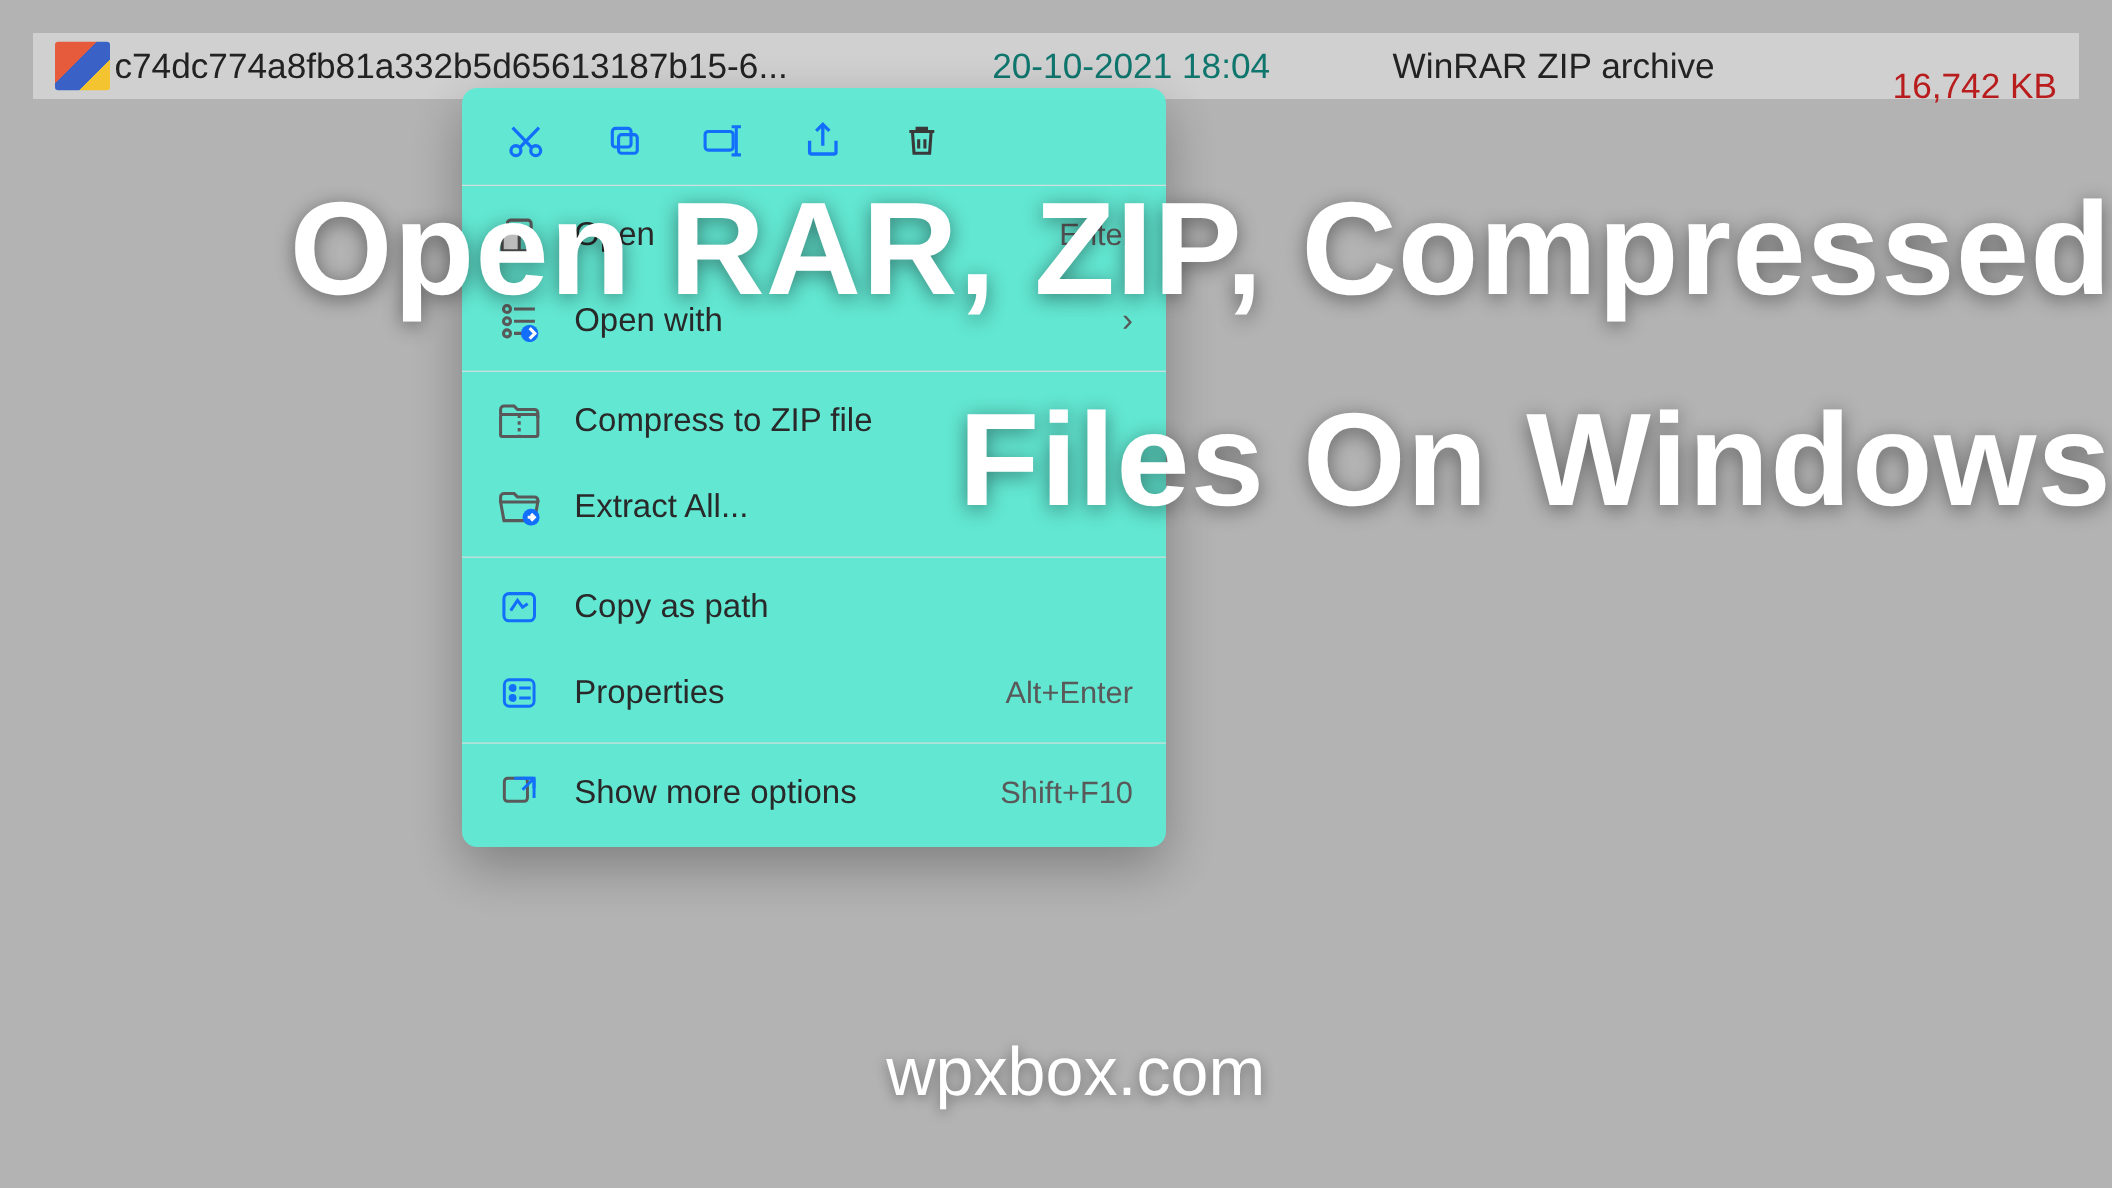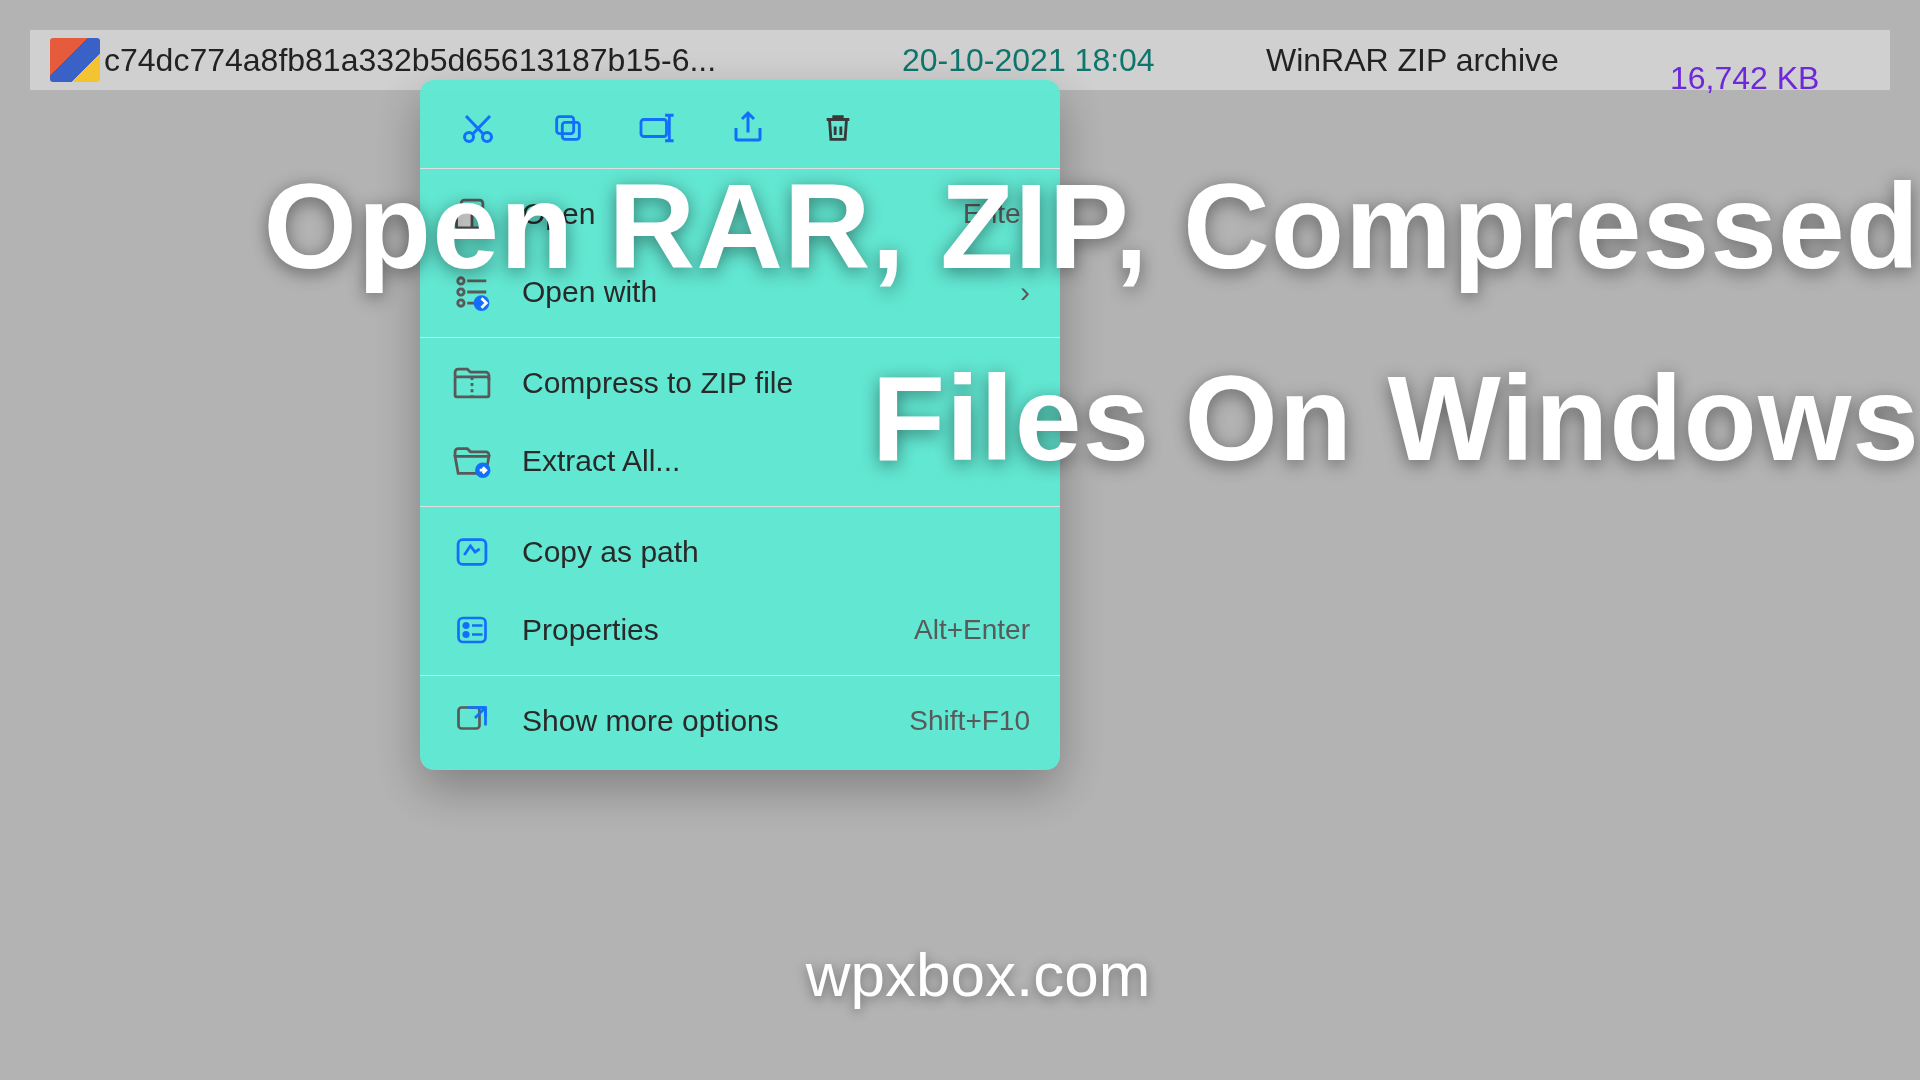--- a/index.html
+++ b/index.html
@@ -19,21 +19,21 @@
     }
     .file-icon {
       width: 50px; height: 44px;
       background: linear-gradient(135deg,#e55b3c 0 40%,#3961c6 40% 70%,#f4c430 70% 100%);
       border-radius: 3px;
       flex: 0 0 auto;
     }
     .file-name  { flex: 1 1 480px; font-size: 32px; color:#222; white-space:nowrap; overflow:hidden; text-overflow:ellipsis;}
     .file-date  { flex: 0 0 360px; font-size: 32px; color:#0f766e;}
     .file-type  { flex: 0 0 400px; font-size: 32px; color:#222;}
-    .file-size  { flex: 0 0 200px; font-size: 32px; color:#6d28d9; text-align:left;margin-top:36px;}
+    .file-size  { flex: 0 0 200px; font-size: 32px; color:#b91c1c; text-align:right;margin-top:36px;}
 
     .menu {
       position: absolute;
       left: 420px; top: 80px;
       width: 640px;
       background: #5eead4;
       border-radius: 14px;
       box-shadow: 0 18px 48px rgba(0,0,0,.3);
       padding: 10px 0;
       opacity: .95;

